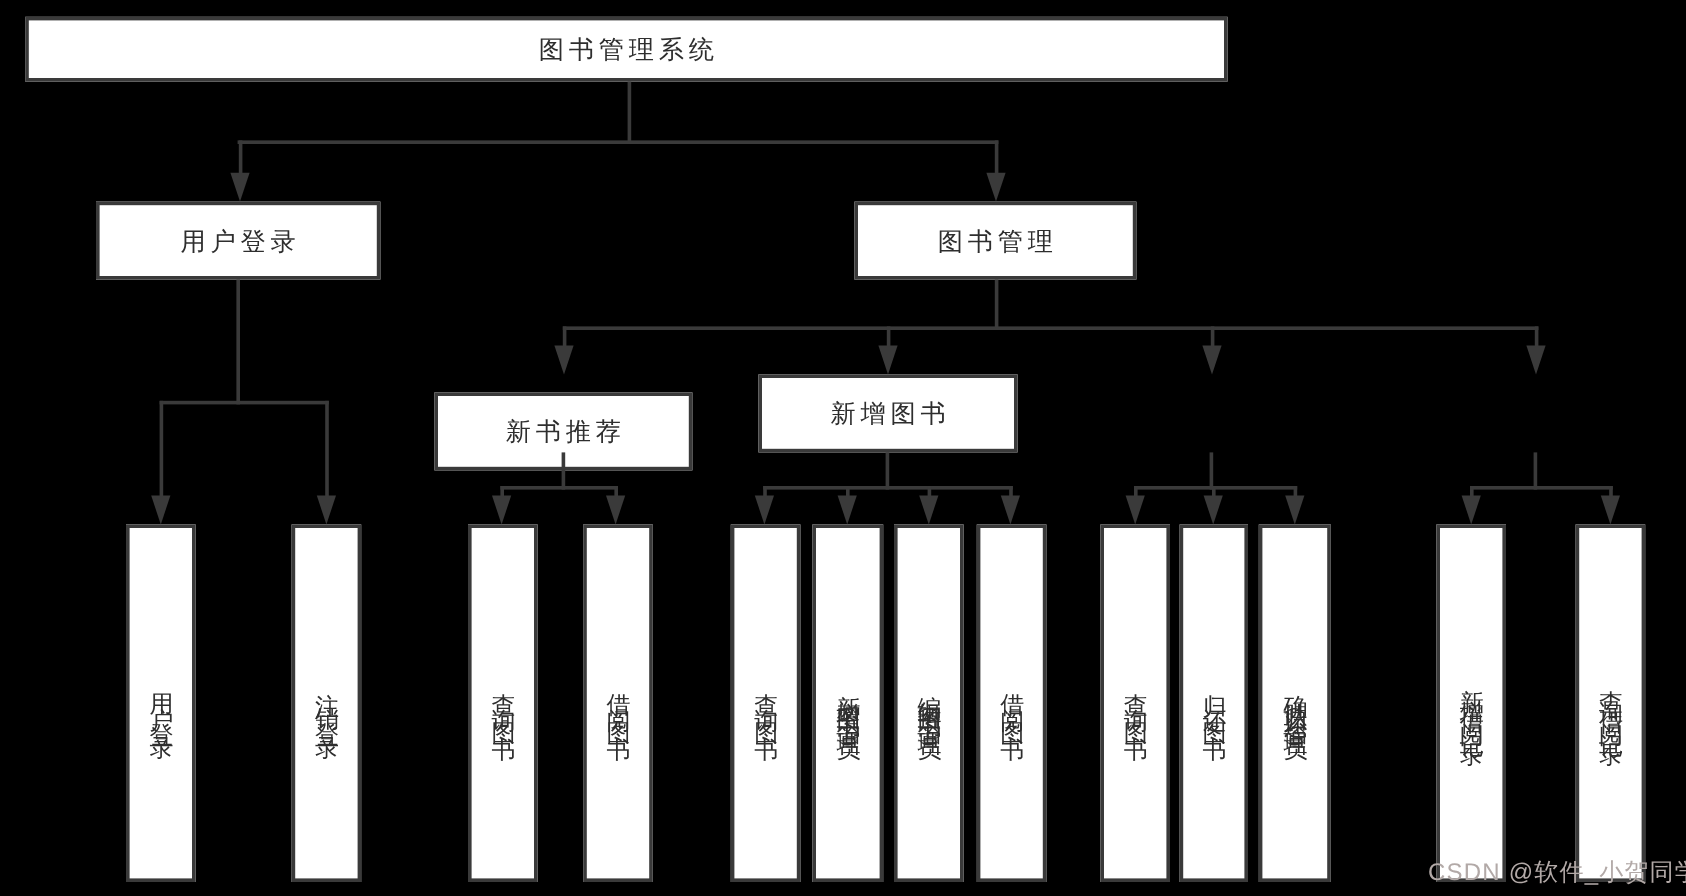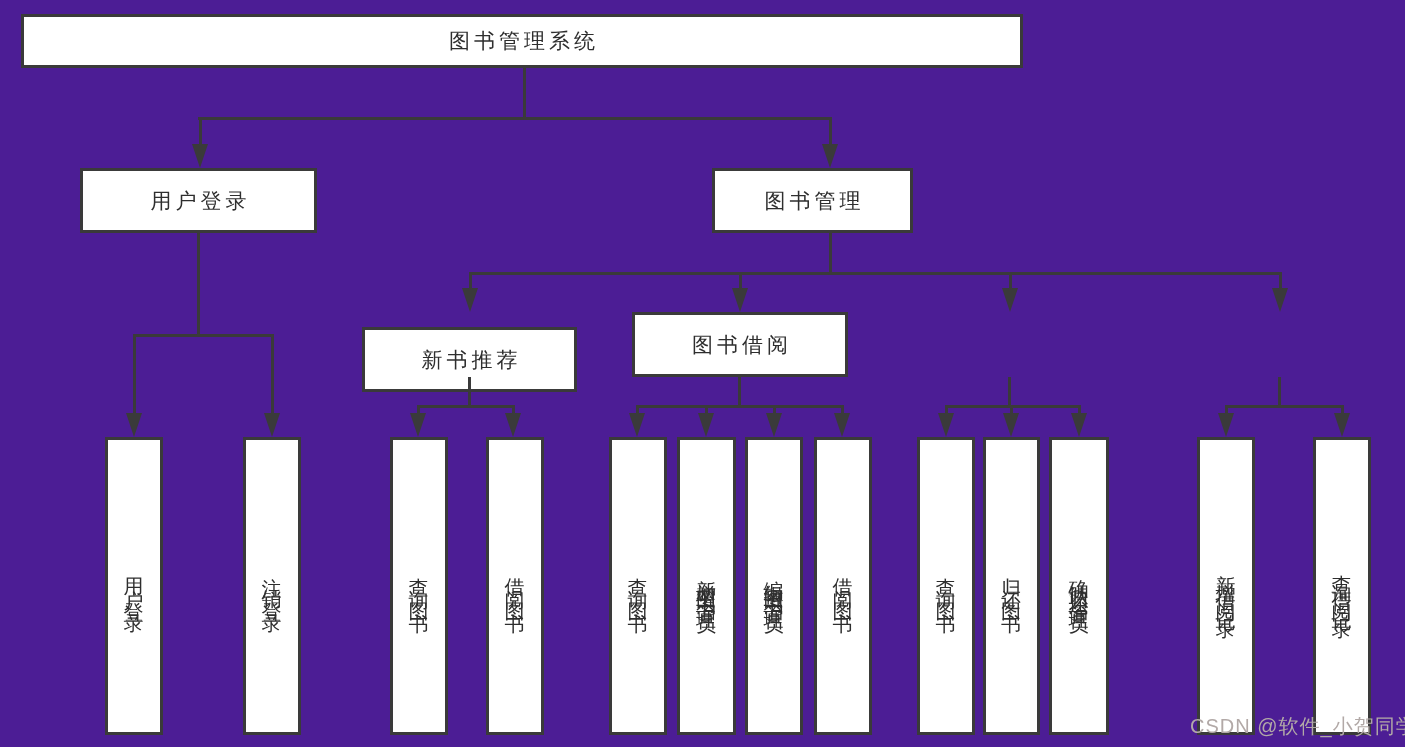--- a/index.html
+++ b/index.html
@@ -1,17 +1,17 @@
 <!DOCTYPE html>
 <html><head>
 <meta charset="utf-8">
 <style>
   html,body{margin:0;padding:0;background:#ffffff;}
   .canvas{
-    position:relative;width:1405px;height:747px;background:#4c1d95;overflow:hidden;
+    position:relative;width:1405px;height:747px;background:#000000;overflow:hidden;
     font-family:"Liberation Sans","DejaVu Sans",sans-serif;color:#2e2e2e;
   }
   .box{
     position:absolute;box-sizing:border-box;border:3px solid #3a3a3a;background:#ffffff;
     display:flex;align-items:center;justify-content:center;
     font-size:21px;letter-spacing:4px;white-space:nowrap;
   }
   .box span{transform:translateX(2px);}
   .vbox{
     position:absolute;box-sizing:border-box;border:3px solid #3a3a3a;background:#ffffff;
@@ -41,29 +41,29 @@
 
 <div class="canvas">
 
   <div class="box" style="left:21px;top:14px;width:1002px;height:54px;">
     <span>图书管理系统</span>
   </div>
 
   <div class="box" style="left:80px;top:168px;width:237px;height:65px;">
     <span>用户登录</span>
   </div>
-  <div class="box" style="left:712px;top:168px;width:201px;height:65px;">
+  <div class="box" style="left:712px;top:168px;width:235px;height:65px;">
     <span>图书管理</span>
   </div>
 
   <div class="box" style="left:362px;top:327px;width:215px;height:65px;">
     <span>新书推荐</span>
   </div>
   <div class="box" style="left:632px;top:312px;width:216px;height:65px;">
-    <span>图书借阅</span>
+    <span>新增图书</span>
   </div>
 
   <div class="vbox ls12" style="left:105px;width:58px;">
     <span>用户登录</span>
   </div>
   <div class="vbox ls12" style="left:243px;width:58px;">
     <span>注销登录</span>
   </div>
 
   <div class="vbox ls12" style="left:390px;width:58px;">

